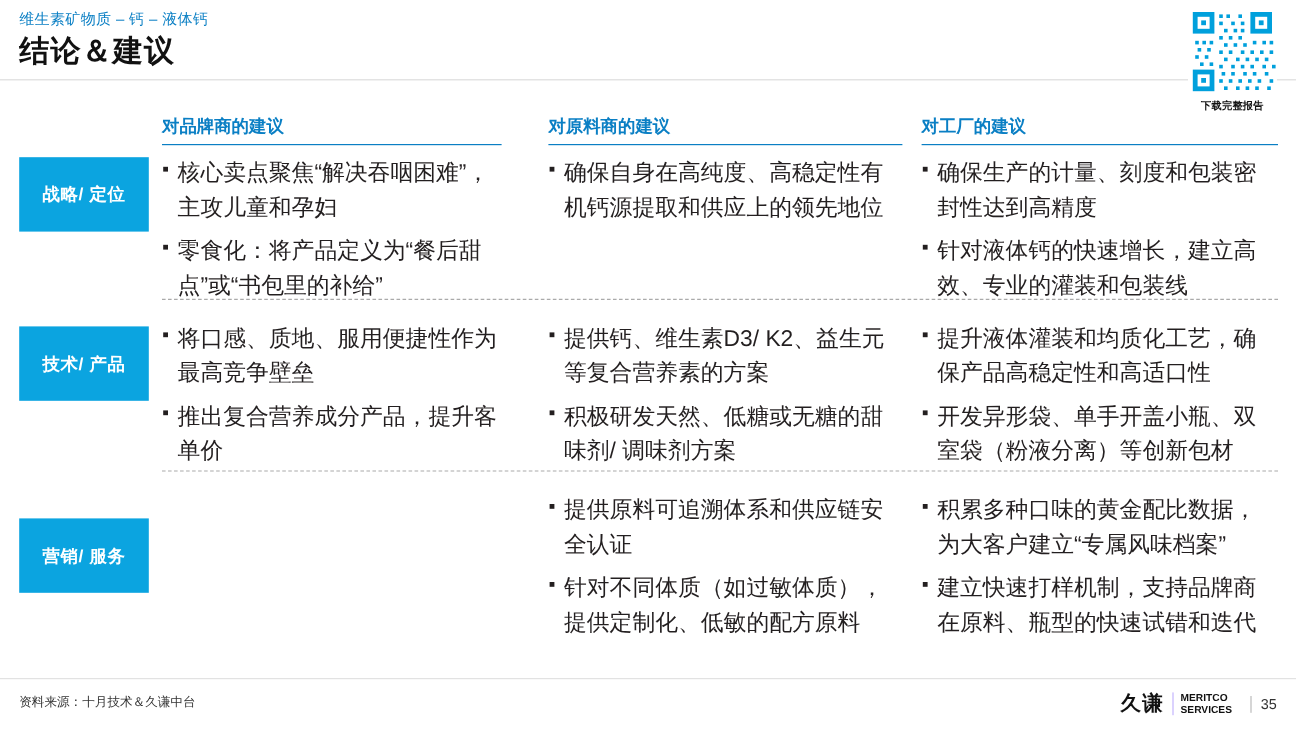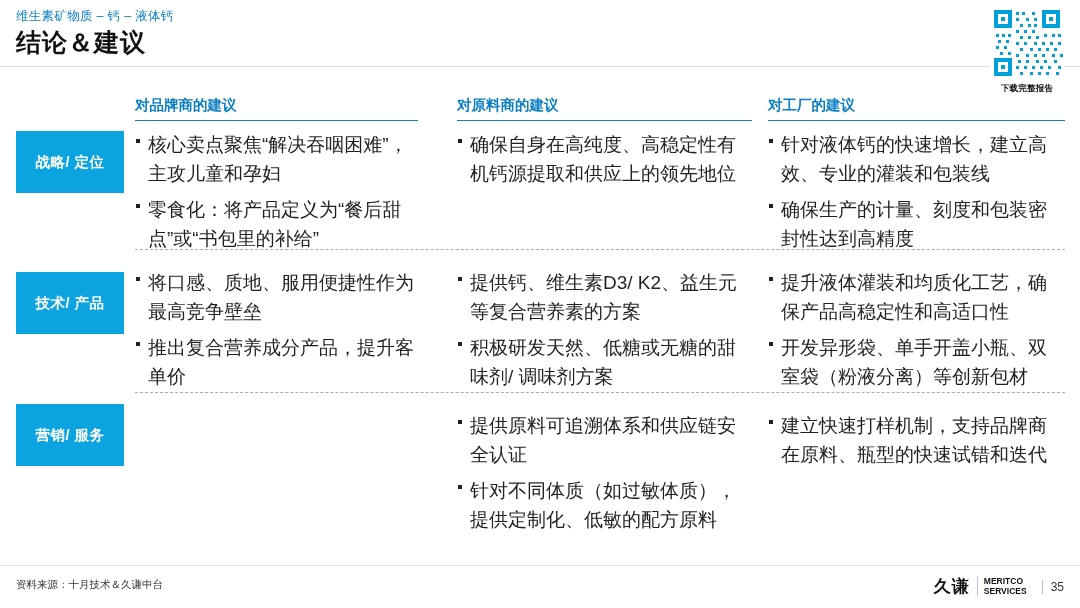--- a/index.html
+++ b/index.html
@@ -102,21 +102,21 @@
     color: #ffffff;
     font-weight: bold;
     font-size: 14.5px;
     display: flex;
     align-items: center;
     justify-content: center;
     letter-spacing: 0.5px;
   }
   #row-label-0 { top: 131px; height: 62px; }
   #row-label-1 { top: 272px; height: 62px; }
-  #row-label-2 { top: 404px; height: 62px; }
+  #row-label-2 { top: 432px; height: 62px; }
 
   
   .cell {
     position: absolute;
     font-size: 19px;
     line-height: 1.55;
     color: #231f20;
   }
   .cell ul {
     list-style: none;
@@ -328,22 +328,22 @@
     <li>零食化：将产品定义为“餐后甜点”或“书包里的补给”</li>
   </ul>
 </div>
 <div class="cell c1 r0">
   <ul>
     <li>确保自身在高纯度、高稳定性有机钙源提取和供应上的领先地位</li>
   </ul>
 </div>
 <div class="cell c2 r0">
   <ul>
+    <li>确保生产的计量、刻度和包装密封性达到高精度</li>
     <li>针对液体钙的快速增长，建立高效、专业的灌装和包装线</li>
-    <li>确保生产的计量、刻度和包装密封性达到高精度</li>
   </ul>
 </div>
 
 <div class="dashed" id="dash-0"></div>
 
 <div class="cell c0 r1">
   <ul>
     <li>将口感、质地、服用便捷性作为最高竞争壁垒</li>
     <li>推出复合营养成分产品，提升客单价</li>
   </ul>
@@ -368,20 +368,21 @@
   </ul>
 </div>
 <div class="cell c1 r2">
   <ul>
     <li>提供原料可追溯体系和供应链安全认证</li>
     <li>针对不同体质（如过敏体质），提供定制化、低敏的配方原料</li>
   </ul>
 </div>
 <div class="cell c2 r2">
   <ul>
+    <li>积累多种口味的黄金配比数据，为大客户建立“专属风味档案”</li>
     <li>建立快速打样机制，支持品牌商在原料、瓶型的快速试错和迭代</li>
   </ul>
 </div>
 
 <div class="footer-source">资料来源：十月技术＆久谦中台</div>
 <div class="footer-rule"></div>
 <div class="footer-brand">
   <span class="brand-cn">久谦</span>
   <span class="brand-en">
     <span>MERITCO</span><br>

